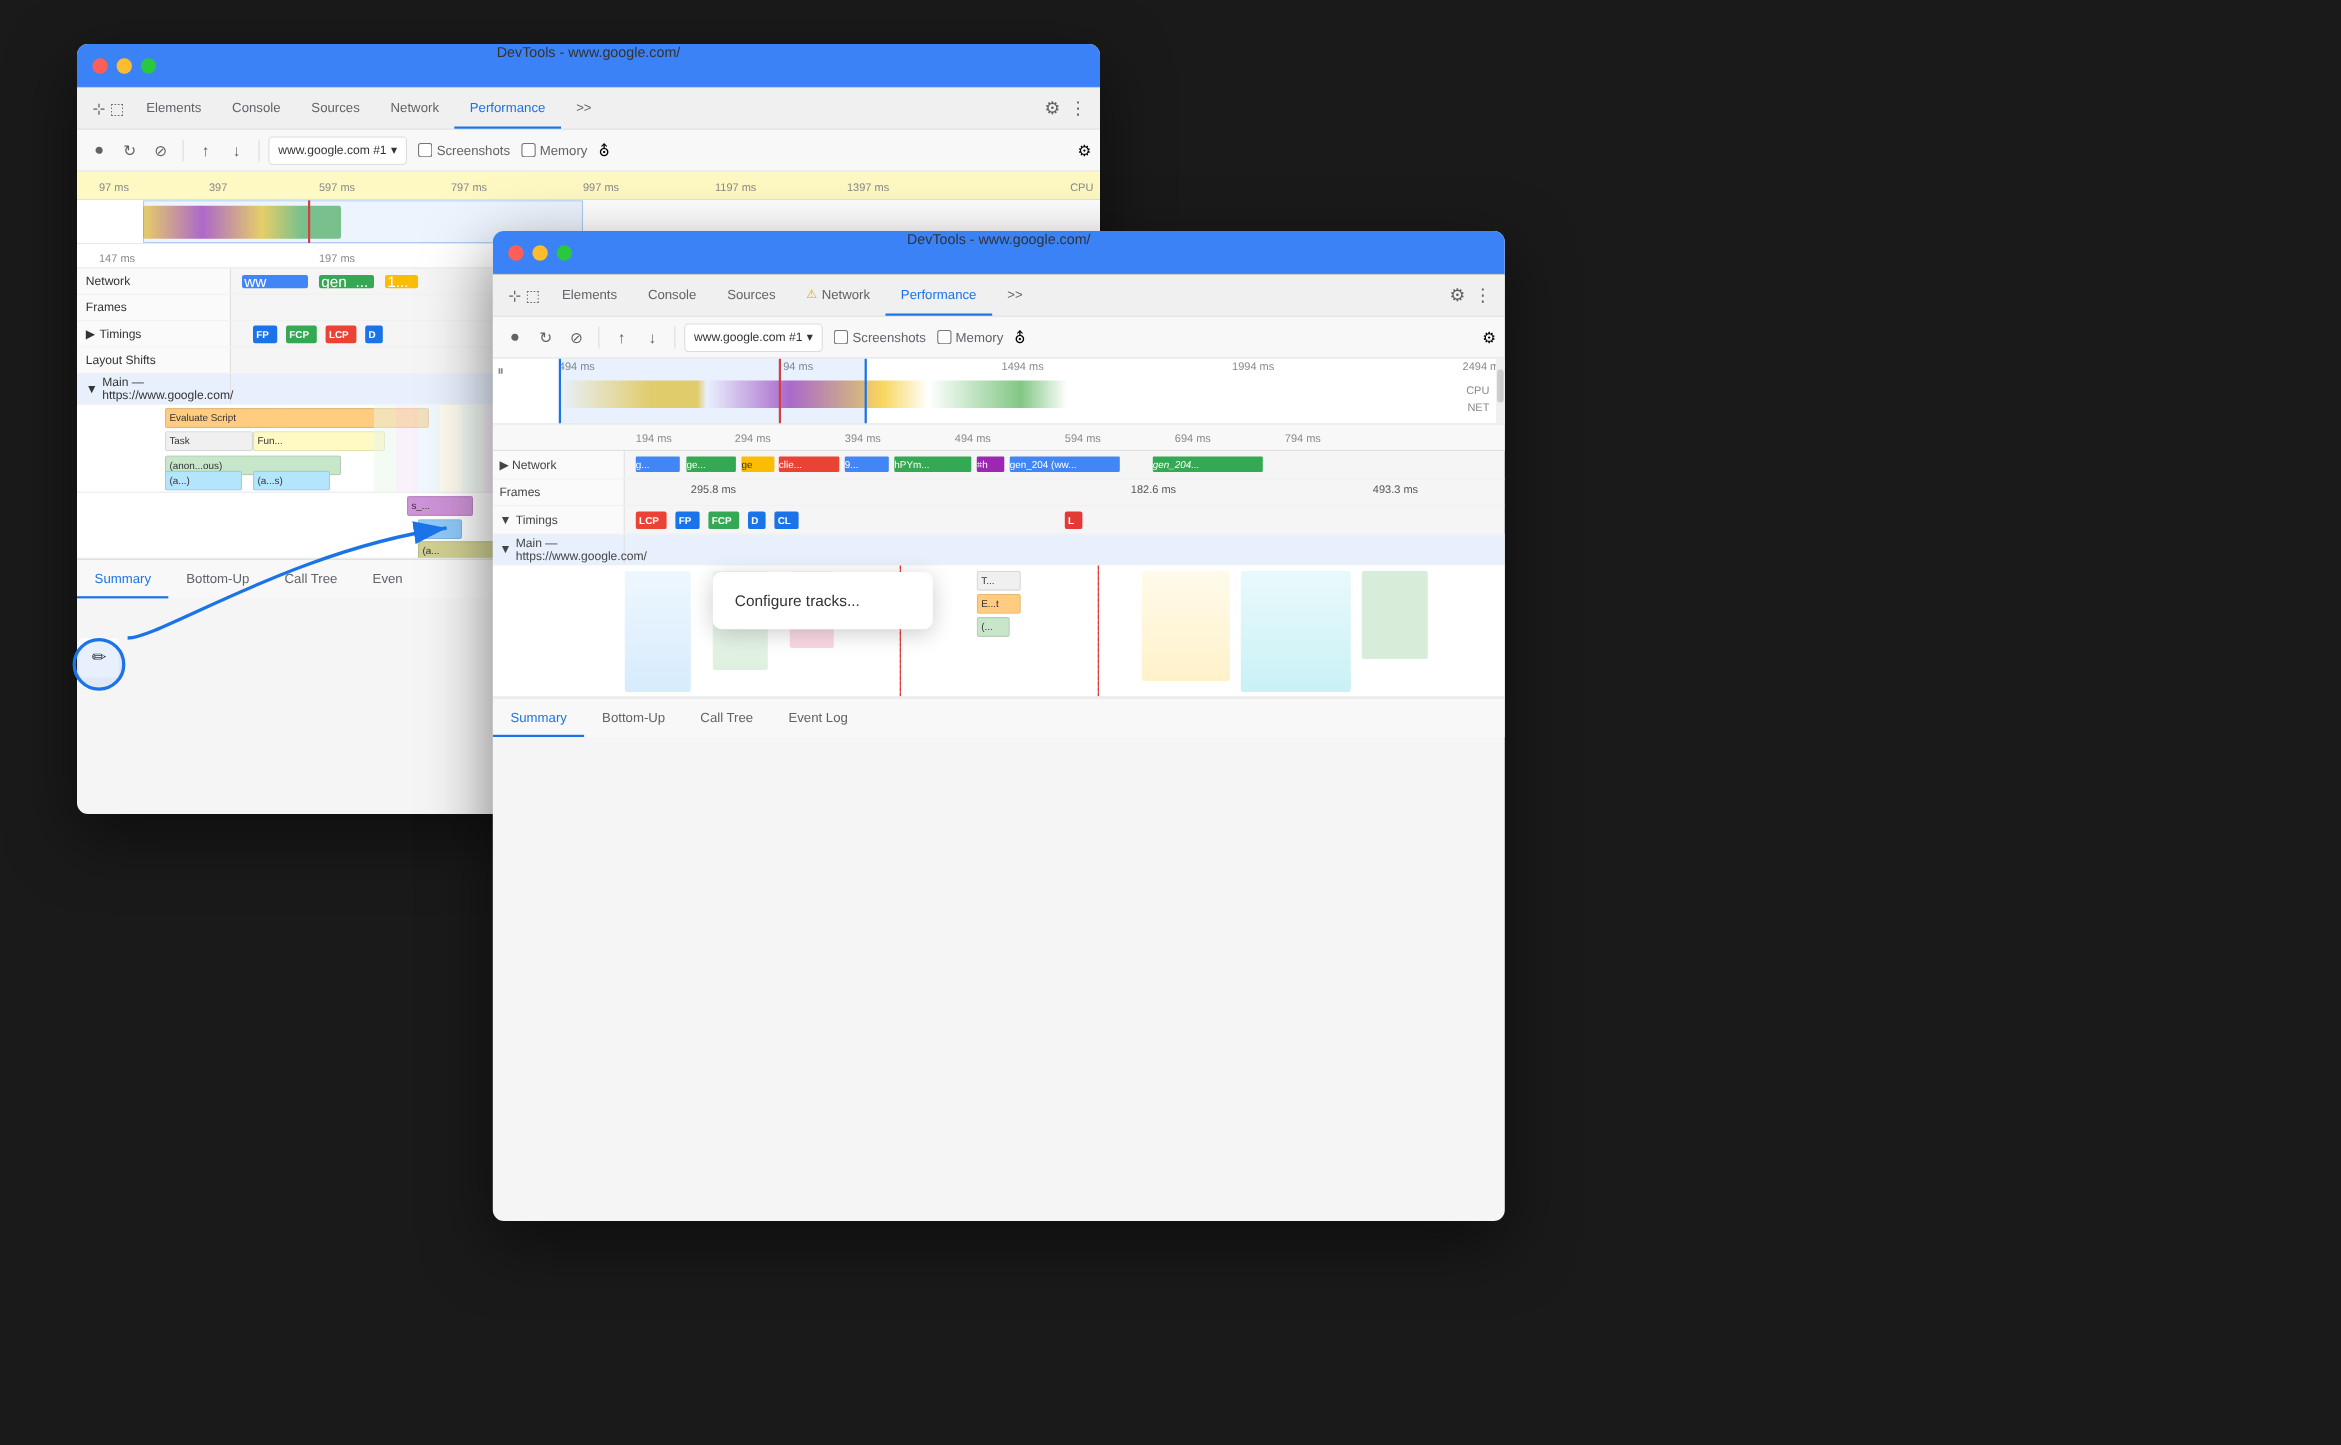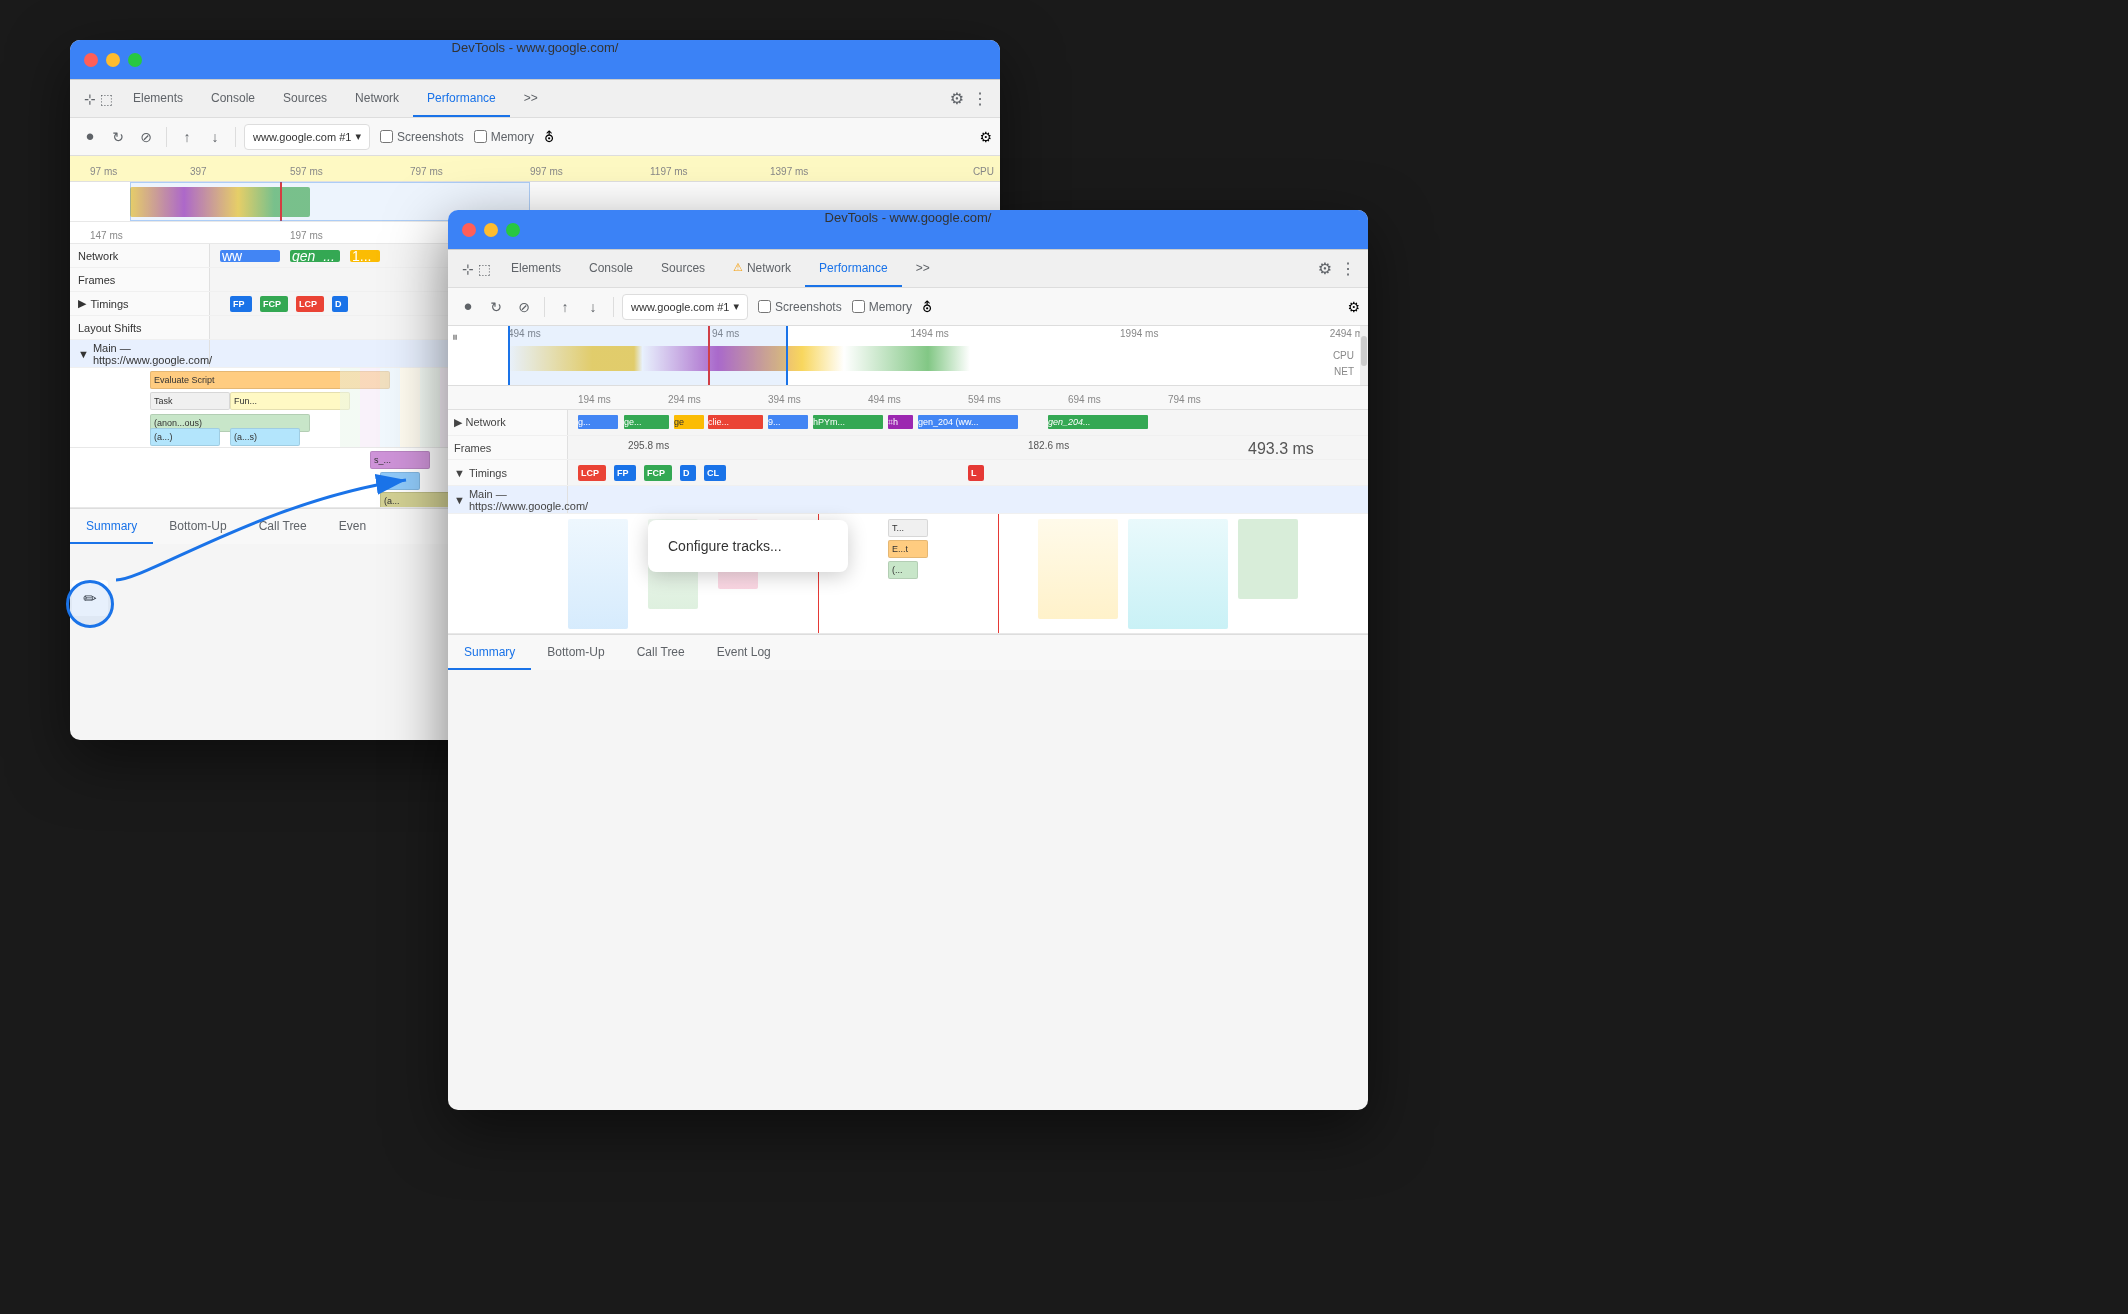--- a/index.html
+++ b/index.html
@@ -456,21 +456,21 @@
     <span style="position:absolute;left:20px;">147 ms</span>
     <span style="position:absolute;left:220px;">197 ms</span>
   </div>
 
   <div class="flame-row">
     <div class="flame-label">
       <span>Network</span>
     </div>
     <div class="flame-content">
       <div class="network-track" style="left:10px;width:60px;background:#4285f4;">ww</div>
-      <div class="network-track" style="left:80px;width:50px;background:#34a853;font-style:italic;">gen_...</div>
+      <div class="network-track" style="left:80px;width:50px;background:#34a853;">gen_...</div>
       <div class="network-track" style="left:140px;width:30px;background:#fbbc04;">1...</div>
     </div>
   </div>
 
   <div class="flame-row">
     <div class="flame-label">Frames</div>
     <div class="flame-content">
       <span style="position:absolute;left:50%;transform:translateX(-50%);font-size:10px;color:#555;top:4px;">55.8 ms</span>
     </div>
   </div>
@@ -638,21 +638,21 @@
       <div class="mini-block" style="left:350px;width:100px;background:#4285f4;color:#fff;font-size:9px;">gen_204 (ww...</div>
       <div class="mini-block" style="left:480px;width:100px;background:#34a853;color:#fff;font-size:9px;font-style:italic;">gen_204...</div>
     </div>
   </div>
 
   <div class="tl-row" style="height:24px;">
     <div class="tl-label">Frames</div>
     <div class="tl-content">
       <span style="position:absolute;left:60px;top:4px;font-size:10px;color:#555;">295.8 ms</span>
       <span style="position:absolute;left:460px;top:4px;font-size:10px;color:#555;">182.6 ms</span>
-      <span style="position:absolute;left:680px;top:4px;font-size:16px;color:#555;">493.3 ms</span>
+      <span style="position:absolute;left:680px;top:4px;font-size:10px;color:#555;">493.3 ms</span>
     </div>
   </div>
 
   <div class="tl-row" style="height:26px;position:relative;z-index:200;">
     <div class="tl-label">
       <span>▼</span>
       <span>Timings</span>
     </div>
     <div class="tl-content">
       <div class="timing-badge" style="left:10px;top:5px;background:#ea4335;width:28px;font-size:9px;">LCP</div>

